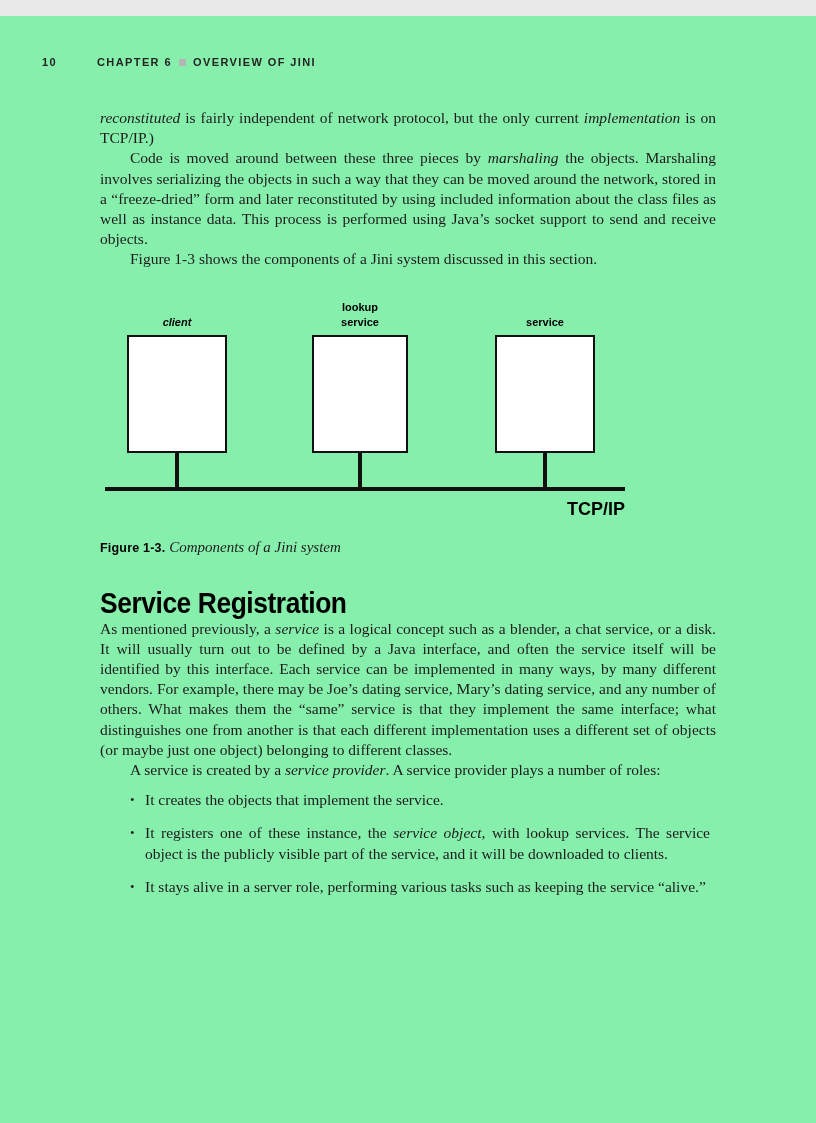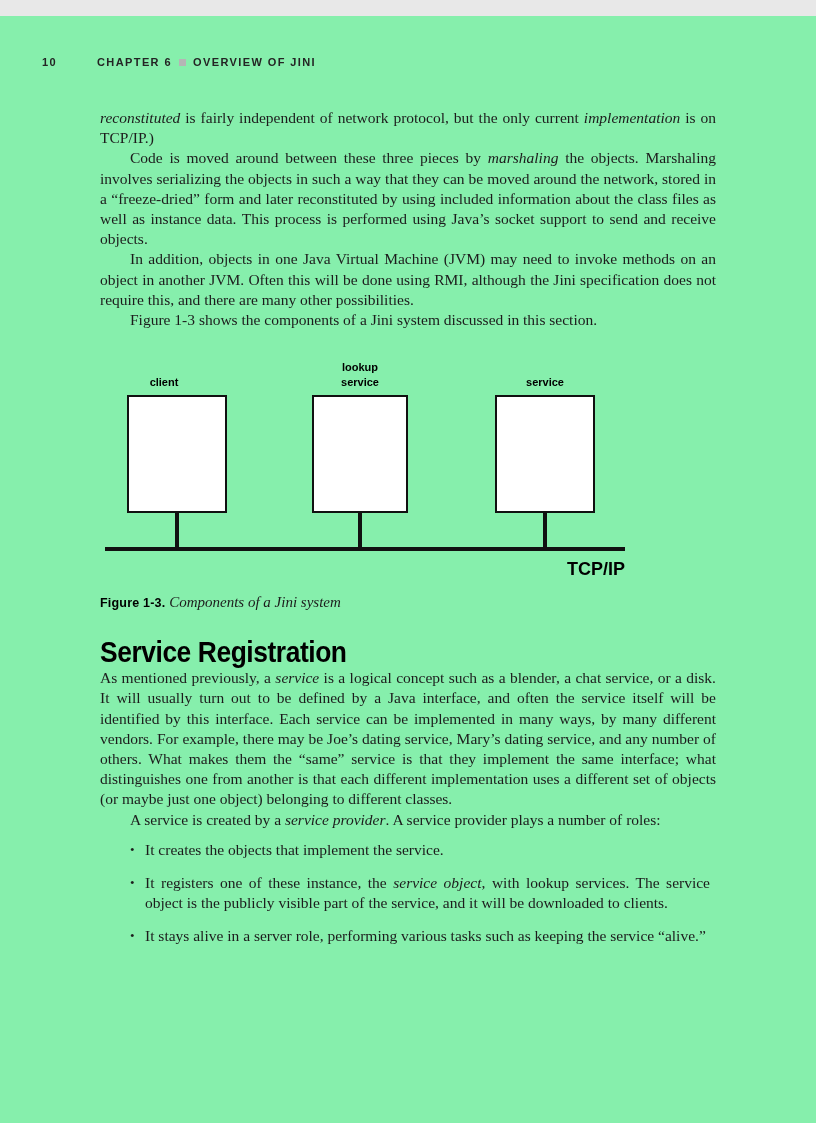--- a/index.html
+++ b/index.html
@@ -34,21 +34,21 @@
   p.body.indent{text-indent:30px;}
   
   .figure{
     position:relative;height:240px;margin-top:22px;
     font-family:"Liberation Sans", sans-serif;
   }
   .fig-label{
     position:absolute;text-align:center;
     font-weight:bold;font-size:11px;line-height:15px;color:#000;
   }
-  .lbl-client{left:14px;width:100px;top:23px;}
+  .lbl-client{left:27px;width:100px;top:23px;font-style:italic;}
   .lbl-lookup{left:212px;width:96px;top:8px;}
   .lbl-service{left:395px;width:100px;top:23px;}
   .fig-label span{display:block;}
   .fig-box{
     position:absolute;top:43px;height:114px;width:96px;
     border:2px solid #111;background:#fff;
   }
   .box-client{left:27px;}
   .box-lookup{left:212px;width:92px;}
   .box-service{left:395px;}
@@ -60,21 +60,21 @@
   .stub-service{left:443px;}
   .bus{
     position:absolute;top:195px;left:5px;width:520px;height:4px;background:#111;
   }
   .bus-label{
     position:absolute;top:207px;left:5px;width:520px;text-align:right;
     font-weight:bold;font-size:18px;color:#000;
   }
   
   .caption{
-    margin:2px 0 0 0;font-size:15px;line-height:16px;
+    margin:2px 0 0 0;font-size:15px;line-height:27px;
   }
   .caption .cap-label{
     font-family:"Liberation Sans", sans-serif;font-weight:bold;
     font-size:12.5px;letter-spacing:0.2px;color:#000;
   }
   .caption .cap-title{font-style:italic;}
   
   h1.section-heading{
     margin:25px 0 0 0;
     font-family:"Liberation Sans", sans-serif;
@@ -105,21 +105,20 @@
     <span class="pagenum">10</span>
     <span class="runhead"><span>CHAPTER 6</span><span class="sq"></span><span>OVERVIEW OF JINI</span></span>
   </div>
 
   <div class="content">
 
     <p class="body"><i>reconstituted</i><span> is fairly independent of network protocol, but the only current </span><i>implementation</i><span> is on TCP/IP.)</span></p>
 
     <p class="body indent"><span>Code is moved around between these three pieces by </span><i>marshaling</i><span> the objects. Marshaling involves serializing the objects in such a way that they can be moved around the network, stored in a “freeze-dried” form and later reconstituted by using included information about the class files as well as instance data. This process is performed using Java’s socket support to send and receive objects.</span></p>
 
-    <p class="body indent">In addition, objects in one Java Virtual Machine (JVM) may need to invoke methods on an object in another JVM. Often this will be done using RMI, although the Jini specification does not require this, and there are many other possibilities.</p>
 
     <p class="body indent">Figure 1-3 shows the components of a Jini system discussed in this section.</p>
 
     <div class="figure">
       <div class="fig-label lbl-client">
           <span>client</span>
         </div>
       <div class="fig-label lbl-lookup">
           <span>lookup</span>
           <span>service</span>

